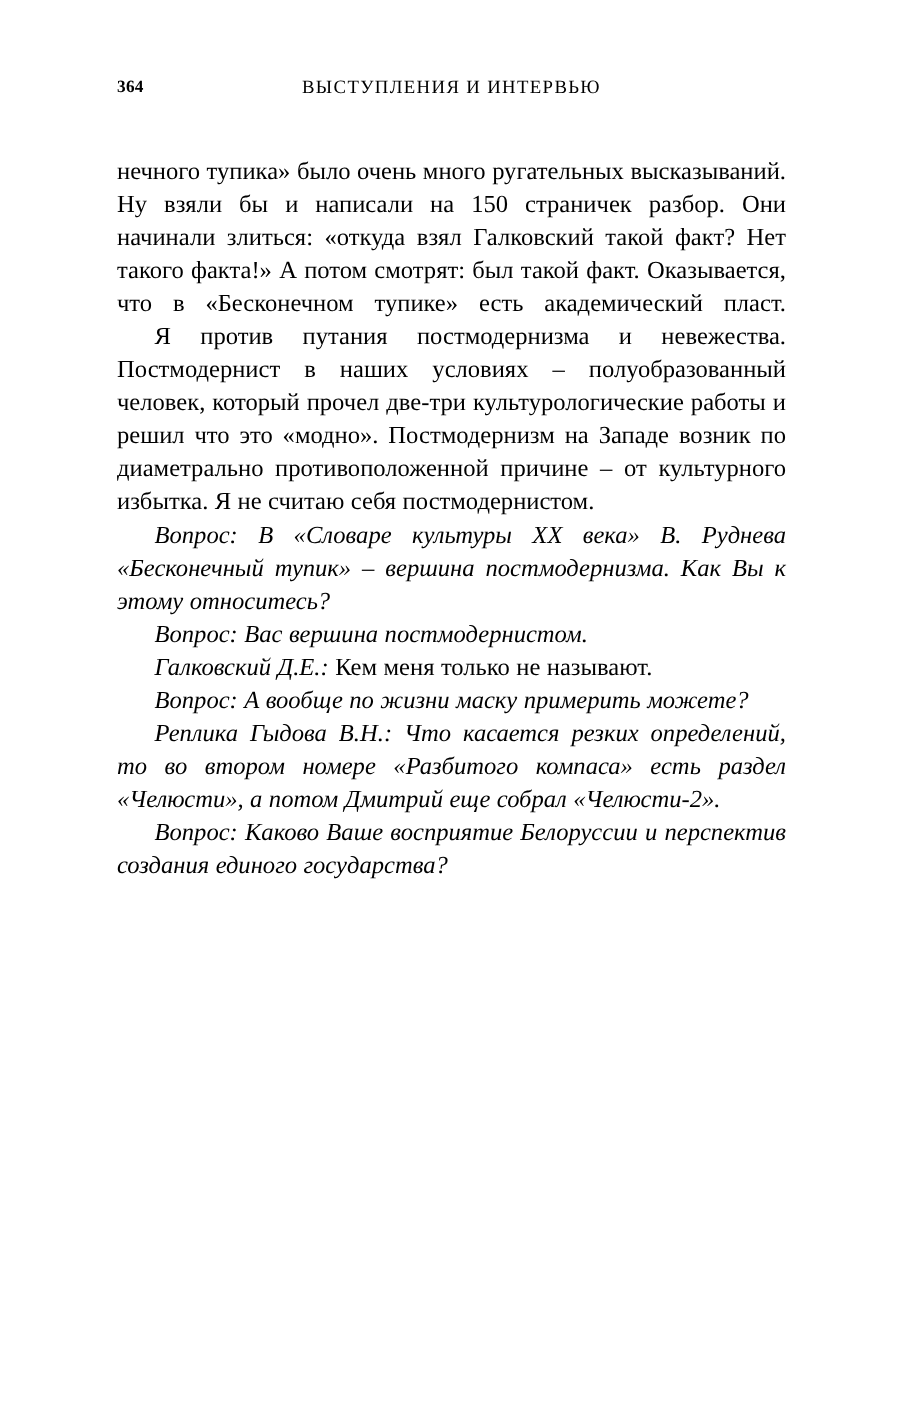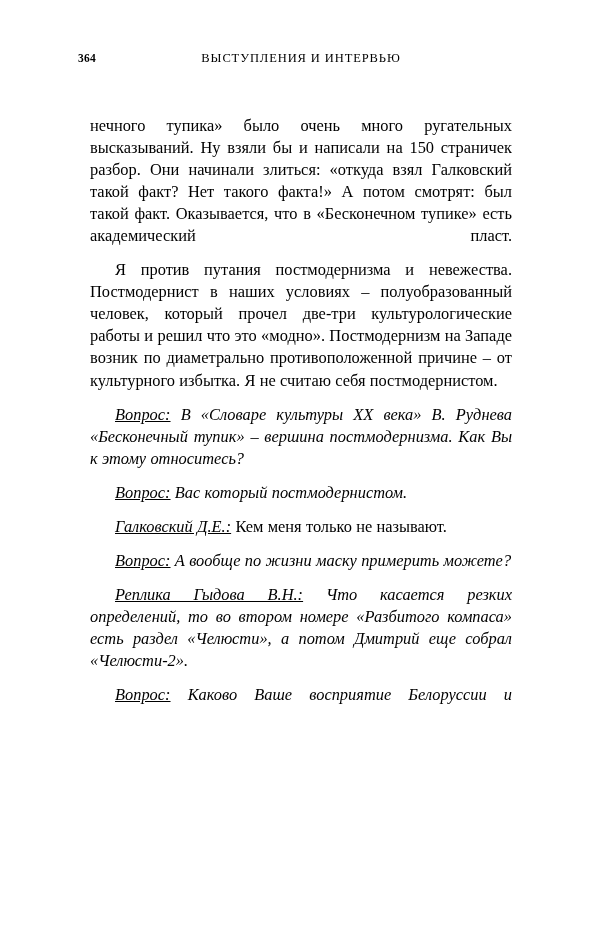--- a/index.html
+++ b/index.html
@@ -47,38 +47,37 @@
   }
 
   
   .body {
     position: absolute;
     left: 78px;
     top: 103px;
     width: 446px;
   }
   p.para {
-    margin: 12px;
+    margin: 0;
     font-size: 16.4px;
     line-height: 22.05px;
     text-align: justify;
     text-justify: inter-word;
     text-indent: 25px;
     hyphens: none;
     word-spacing: 0.2px;
   }
   p.noindent {
     text-indent: 0;
   }
   p.ital {
     font-style: italic;
   }
   .lbl {
     font-style: italic;
-    text-decoration: underline;
   }
   
   p.para.stretch-last {
     text-align-last: justify;
   }
 </style>
 </head>
 <body>
 
 <div class="page">
@@ -90,21 +89,21 @@
 
   <div class="body">
 
     <p class="para noindent stretch-last">нечного тупика» было очень много ругательных высказываний. Ну взяли бы и написали на 150 страничек разбор. Они начинали злиться: «откуда взял Галковский такой факт? Нет такого факта!» А потом смотрят: был такой факт. Оказывается, что в «Бесконечном тупике» есть академический пласт.</p>
 
     <p class="para">Я против путания постмодернизма и невежества. Постмодернист в наших условиях – полуобразованный человек, который прочел две-три культурологические работы и решил что это «модно». Постмодернизм на Западе возник по диаметрально противоположенной причине – от культурного избытка. Я не считаю себя постмодернистом.</p>
 
     <p class="para ital"><span class="lbl">Вопрос:</span> <span>В «Словаре культуры XX века» В. Руднева «Бесконечный тупик» – вершина постмодернизма. Как Вы к этому относитесь?</span></p>
 
 
-    <p class="para ital"><span class="lbl">Вопрос:</span> <span>Вас который постмодернистом.</span></p>
+    <p class="para ital"><span class="lbl">Вопрос:</span> <span>Вас вершина постмодернистом.</span></p>
 
     <p class="para"><span class="lbl">Галковский Д.Е.:</span> <span>Кем меня только не называют.</span></p>
 
     <p class="para ital"><span class="lbl">Вопрос:</span> <span>А вообще по жизни маску примерить можете?</span></p>
 
 
     <p class="para ital"><span class="lbl">Реплика Гыдова В.Н.:</span> <span>Что касается резких определений, то во втором номере «Разбитого компаса» есть раздел «Челюсти», а потом Дмитрий еще собрал «Челюсти-2».</span></p>
 
     <p class="para ital"><span class="lbl">Вопрос:</span> <span>Каково Ваше восприятие Белоруссии и перспектив создания единого государства?</span></p>
 

